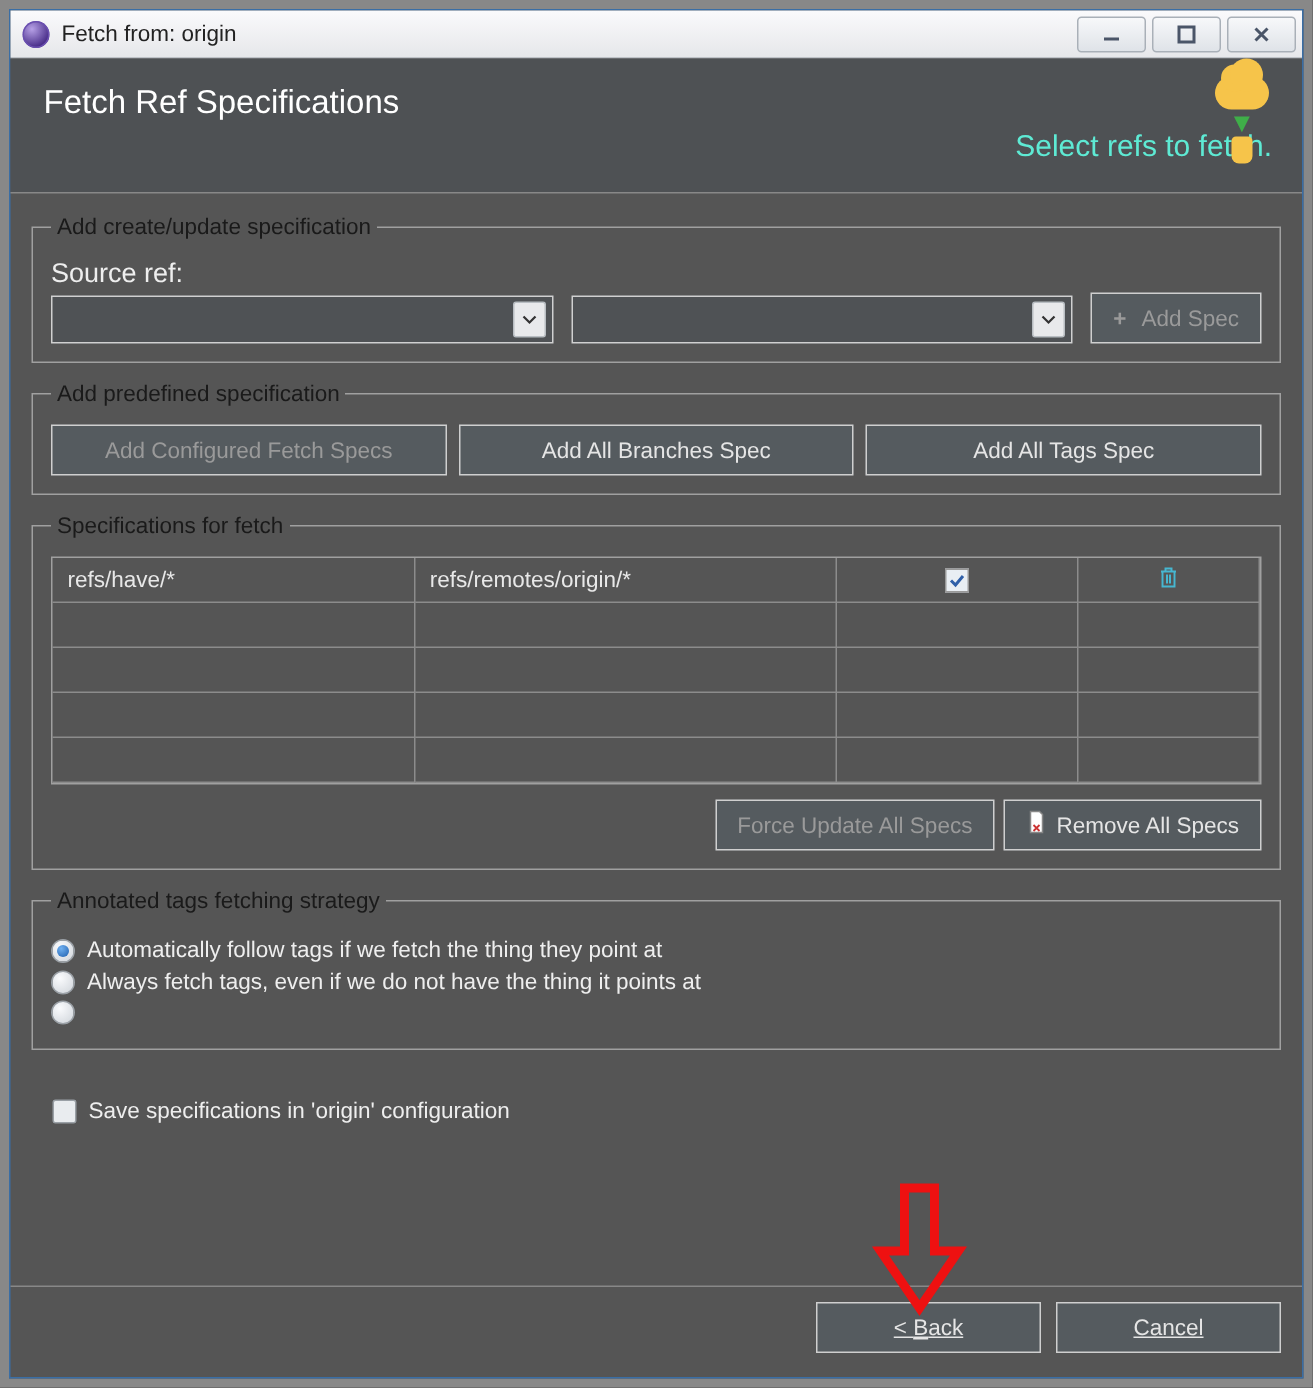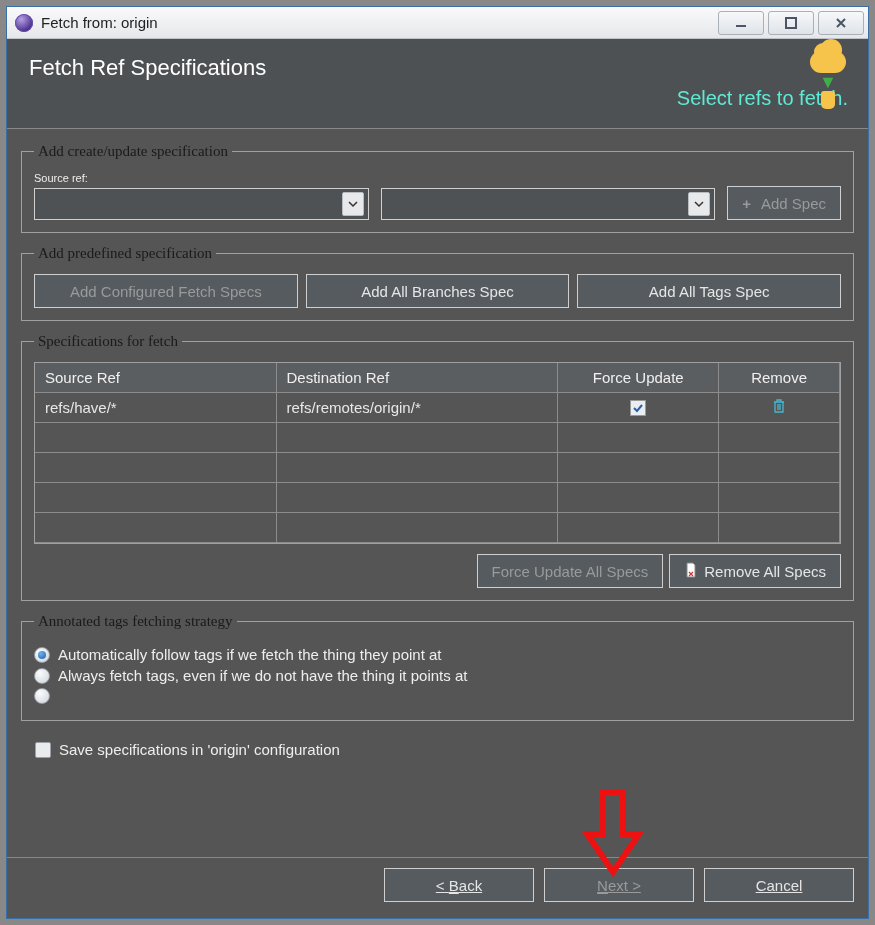--- a/index.html
+++ b/index.html
@@ -80,25 +80,24 @@
   fieldset {
     border:1px solid #a0a0a0;
     margin:0;
     padding: 12px 12px;
     position:relative;
   }
   fieldset > legend {
     padding: 0 4px;
     color:#1a1a1a;
     font-size:15px;
-    font-family:Liberation Serif, serif;
   }
   .row { display:flex; gap:12px; align-items:flex-end; }
   .col { flex:1; display:flex; flex-direction:column; gap:4px; }
-  .lbl { color:#eee; font-size:11px; }
+  .lbl { color:#eee; font-size:18px; }
   .combo {
     height:32px; border:1px solid #d0d0d0; background:#4f5255;
     display:flex; align-items:center; justify-content:flex-end;
     padding-right:4px;
   }
   .combo .chev {
     width:22px; height:24px; background:#e8e9eb;
     display:flex; align-items:center; justify-content:center;
     border:1px solid #b8bdc2; border-radius:2px;
   }
@@ -127,21 +126,21 @@
   .trash svg{width:14px;height:16px;color:#46b7d1;}
   .below-table { display:flex; justify-content:flex-end; gap:6px; margin-top:10px;text-align:center; }
   .radio-row { display:flex; align-items:center; gap:8px; margin:4px 0; color:#eee;}
   .radio {
     width:16px;height:16px;border-radius:50%;
     border:1px solid #9aa0a6; background:radial-gradient(circle at 35% 30%, #fafbfd, #cfd4da);
     display:flex;align-items:center;justify-content:center;
   }
   .radio .dot{ width:8px;height:8px;border-radius:50%;
     background:radial-gradient(circle at 35% 30%, #6fb0f0, #1f5fae);}
-  .chk-row { display:flex; align-items:center; gap:8px; margin-top:8px; color:#eee; padding-left:14px;}
+  .chk-row { display:flex; align-items:center; gap:8px; margin-top:20px; color:#eee; padding-left:14px;}
   .chk {
     width:16px;height:16px;border:1px solid #9aa0a6;background:#e9ecef;border-radius:2px;
   }
   .footer {
     padding: 10px 14px 16px;
     border-top:1px solid #888;
     display:flex; justify-content:flex-end; gap:10px;
     position:relative;
   }
   .footer .btn { width:150px; height:34px;text-decoration:underline; }
@@ -234,26 +233,20 @@
         </div>
         <div class="btn big">
           <span>Add All Tags Spec</span>
         </div>
       </div>
     </fieldset>
 
     <fieldset style="flex-shrink:0;">
       <legend>Specifications for fetch</legend>
       <div class="table">
-        <div class="trow header-row">
-          <div>Source Ref</div>
-          <div>Destination Ref</div>
-          <div>Force Update</div>
-          <div>Remove</div>
-        </div>
         <div class="trow">
           <div>refs/have/*</div>
           <div>refs/remotes/origin/*</div>
           <div>
             <div class="check">
               <svg viewBox="0 0 12 12">
                   <path d="M2 6 L5 9 L10 3" fill="none" stroke="currentColor" stroke-width="2"></path>
                 </svg>
             </div>
           </div>
@@ -332,21 +325,18 @@
 
   <div class="footer">
     <div class="arrow-anno" style="left:578px; top:-68px;">
       <svg width="56" height="86" viewBox="0 0 56 86">
         <path d="M18 2 H38 V44 H54 L28 82 L2 44 H18 Z" fill="none" stroke="#e11" stroke-width="6" stroke-linejoin="miter"></path>
       </svg>
     </div>
     <div class="btn">
       <span>&lt; <span class="u">B</span>ack</span>
     </div>
-    <div class="btn disabled">
-      <span><span class="u">N</span>ext &gt;</span>
-    </div>
     <div class="btn">
       <span>Cancel</span>
     </div>
   </div>
 
 </div>
 
 </body></html>

